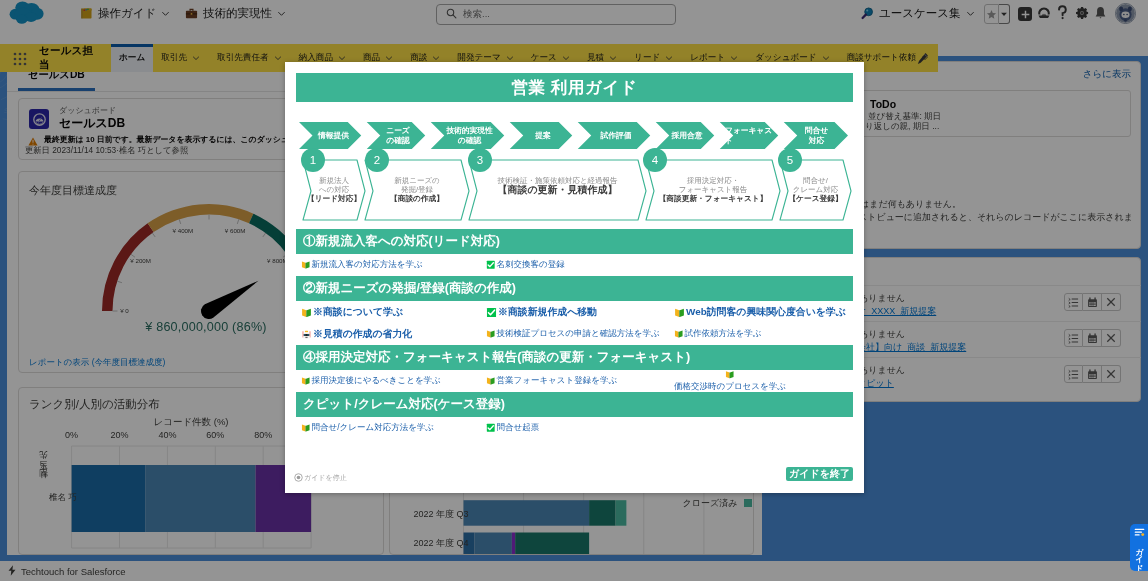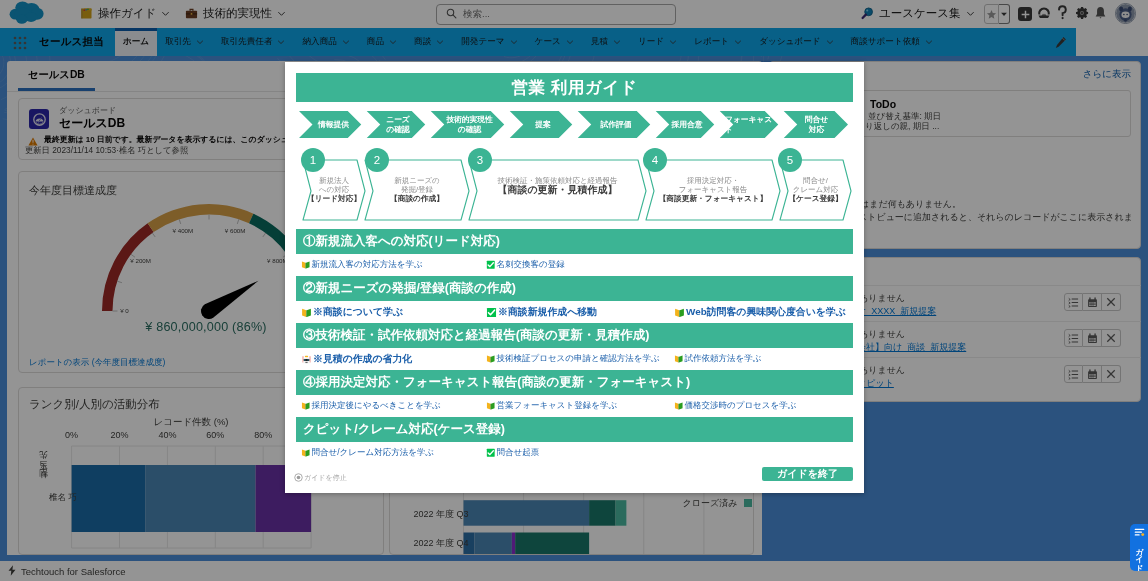--- a/index.html
+++ b/index.html
@@ -10,21 +10,21 @@
 
 .gheader{position:absolute;left:0;top:0;width:1148px;height:28px;background:#fff;display:flex;align-items:center;z-index:5;}
 .sf-logo{position:absolute;left:9px;top:1px;width:35px;height:24px;}
 .hdr-item{display:flex;align-items:center;gap:5px;font-size:11.5px;color:#181818;white-space:nowrap;}
 .chev{display:inline-block;width:9px;height:9px;line-height:0;}
 .gsearch{position:absolute;left:436px;top:4px;width:240px;height:21px;border:1px solid #a8a8a8;border-radius:4px;background:#fff;display:flex;align-items:center;padding-left:9px;gap:6px;}
 .gsearch .ph{color:#6d6d6d;font-size:9.5px;}
 .ghdr-right{position:absolute;left:860px;top:0;width:288px;height:28px;}
 
 
-.navbar{position:absolute;left:0;top:28px;width:1076px;height:28px;background:#0ea5e9;display:flex;align-items:center;z-index:5;}
+.navbar{position:absolute;left:0;top:44px;width:938px;height:28px;background:#fde047;display:flex;align-items:center;z-index:5;}
 .waffle{width:13px;height:13px;margin-left:13px;margin-right:13px;}
 .appname{font-size:10.5px;font-weight:bold;color:#080707;margin-right:11px;letter-spacing:0.2px;}
 .navitem{position:relative;display:flex;align-items:center;gap:5px;font-size:8.6px;color:#181818;padding:0 8px;height:28px;white-space:nowrap;}
 .navitem.active{background:#eef1f6;font-weight:bold;}
 .navitem.active::before{content:"";position:absolute;left:0;top:0;width:100%;height:3px;background:#0b5cab;}
 .navpencil{position:absolute;right:10px;top:8px;width:12px;height:12px;}
 
 
 .pagebg{position:absolute;left:0;top:56px;width:1148px;height:505px;background:#4a8dd9;overflow:hidden;}
 .pagebg > svg{position:absolute;left:0;top:0;}
@@ -35,30 +35,30 @@
 
 
 .footerbar{position:absolute;left:0;top:561px;width:1148px;height:20px;background:#fff;display:flex;align-items:center;gap:5px;padding-left:8px;font-size:9.5px;color:#3e3e3c;z-index:6;}
 
 
 .dim{position:absolute;left:0;top:0;width:1148px;height:581px;background:rgba(0,0,0,0.42);z-index:40;}
 
 
 .modal{position:absolute;left:285px;top:62px;width:579px;height:431px;background:#fff;z-index:60;box-shadow:0 1px 5px rgba(0,0,0,0.3);}
 .m-title{position:absolute;left:11px;top:11px;width:557px;height:29px;background:#3cb494;color:#fff;font-size:16.5px;font-weight:bold;display:flex;align-items:center;justify-content:center;letter-spacing:0.6px;}
-.flowrow{position:absolute;left:11px;top:49px;width:557px;height:27px;}
+.flowrow{position:absolute;left:11px;top:60px;width:557px;height:27px;}
 .stagerow{position:absolute;left:11px;top:87px;width:557px;height:76px;}
 #sections{position:absolute;left:11px;top:167px;width:557px;}
 .sec-head{background:#3cb494;color:#fff;font-weight:bold;font-size:12.5px;height:25px;display:flex;align-items:center;padding-left:7px;letter-spacing:0px;}
 .sec-items{position:relative;height:22px;}
 .sec-item{display:flex;align-items:center;gap:1px;font-size:8.5px;white-space:nowrap;}
 .sec-item .lbl{color:#1b5faa;}
 .modal-foot{position:absolute;left:11px;top:397px;width:557px;height:24px;}
 .stopguide{position:absolute;left:-2px;top:14px;display:flex;align-items:center;gap:1px;font-size:7px;color:#a5a5a5;}
-.endbtn{position:absolute;right:0;top:8px;background:#3cb494;color:#fff;font-size:10px;font-weight:bold;padding:1px 15px;border-radius:2px;line-height:12px;}
+.endbtn{position:absolute;right:0;top:8px;background:#3cb494;color:#fff;font-size:10px;font-weight:bold;padding:1px 3px;border-radius:2px;line-height:12px;}
 
 
 .guidetab{position:absolute;right:0;top:524px;width:18px;height:47px;overflow:hidden;background:#1271e0;border-radius:5px 0 0 5px;color:#fff;z-index:70;display:flex;flex-direction:column;align-items:center;padding-top:3px;}
 .guidetab .gt-label{font-size:7.8px;writing-mode:vertical-rl;margin-top:1px;letter-spacing:-0.5px;font-weight:bold;white-space:nowrap;line-height:9px;}
 </style>
 </head>
 <body>
 
 <div id="root">
 
@@ -725,21 +725,20 @@
             <span style="display: inline-flex; line-height: 0;">
               <svg width="11" height="11" viewBox="0 0 16 16">
                 <path d="M1.6 2.6 L7.6 4.6 L7.6 14.4 L1.6 12.2 Z" fill="#f3b31c"></path>
                 <path d="M14.4 2.6 L8.4 4.6 L8.4 14.4 L14.4 12.2 Z" fill="#2a9d1f"></path>
                 <path d="M7.6 4.6 L8.4 4.6 L8.4 14.4 L7.6 14.4 Z" fill="#1f7a16"></path>
               </svg>
             </span>
             <span class="lbl" style="font-size: 9.9px; font-weight: bold; color: rgb(27, 95, 170);">Web訪問客の興味関心度合いを学ぶ</span>
           </div>
         </div>
-        <div class="sec-head">③技術検証・試作依頼対応と経過報告(商談の更新・見積作成)</div>
         <div class="sec-items">
           <div class="sec-item" style="position: absolute; left: 5px; top: 50%; transform: translateY(-50%);">
             <span style="display: inline-flex; line-height: 0;">
               <svg width="11" height="11" viewBox="0 0 16 16">
                 <path d="M2.4 3.2 L3.4 3.2 L3.4 12.4 L2.4 12.4 Z" fill="#e8564a"></path>
                 <path d="M12.6 3.2 L13.6 3.2 L13.6 12.4 L12.6 12.4 Z" fill="#e8564a"></path>
                 <rect x="5.6" y="2.6" width="4.8" height="2.2" rx="1" fill="#f5b820"></rect>
                 <path d="M4.2 6 Q8 4.4 11.8 6 L12.6 13.4 L3.4 13.4 Z" fill="#f2f2f2"></path>
                 <rect x="3.8" y="7.2" width="8.4" height="2.8" rx="0.6" fill="#231f1e"></rect>
                 <circle cx="5.6" cy="8.6" r="0.9" fill="#2aa7d6"></circle>
@@ -785,21 +784,21 @@
           <div class="sec-item" style="position: absolute; left: 190px; top: 50%; transform: translateY(-50%);">
             <span style="display: inline-flex; line-height: 0;">
               <svg width="9.5" height="9.5" viewBox="0 0 16 16">
                 <path d="M1.6 2.6 L7.6 4.6 L7.6 14.4 L1.6 12.2 Z" fill="#f3b31c"></path>
                 <path d="M14.4 2.6 L8.4 4.6 L8.4 14.4 L14.4 12.2 Z" fill="#2a9d1f"></path>
                 <path d="M7.6 4.6 L8.4 4.6 L8.4 14.4 L7.6 14.4 Z" fill="#1f7a16"></path>
               </svg>
             </span>
             <span class="lbl">営業フォーキャスト登録を学ぶ</span>
           </div>
-          <div class="sec-item" style="position: absolute; left: 378px; top: 50%; transform: translateY(-50%);">
+          <div class="sec-item" style="position: absolute; left: 378px; top: 50%; transform: translateY(-50%); flex-direction: column;">
             <span style="display: inline-flex; line-height: 0;">
               <svg width="9.5" height="9.5" viewBox="0 0 16 16">
                 <path d="M1.6 2.6 L7.6 4.6 L7.6 14.4 L1.6 12.2 Z" fill="#f3b31c"></path>
                 <path d="M14.4 2.6 L8.4 4.6 L8.4 14.4 L14.4 12.2 Z" fill="#2a9d1f"></path>
                 <path d="M7.6 4.6 L8.4 4.6 L8.4 14.4 L7.6 14.4 Z" fill="#1f7a16"></path>
               </svg>
             </span>
             <span class="lbl">価格交渉時のプロセスを学ぶ</span>
           </div>
         </div>

